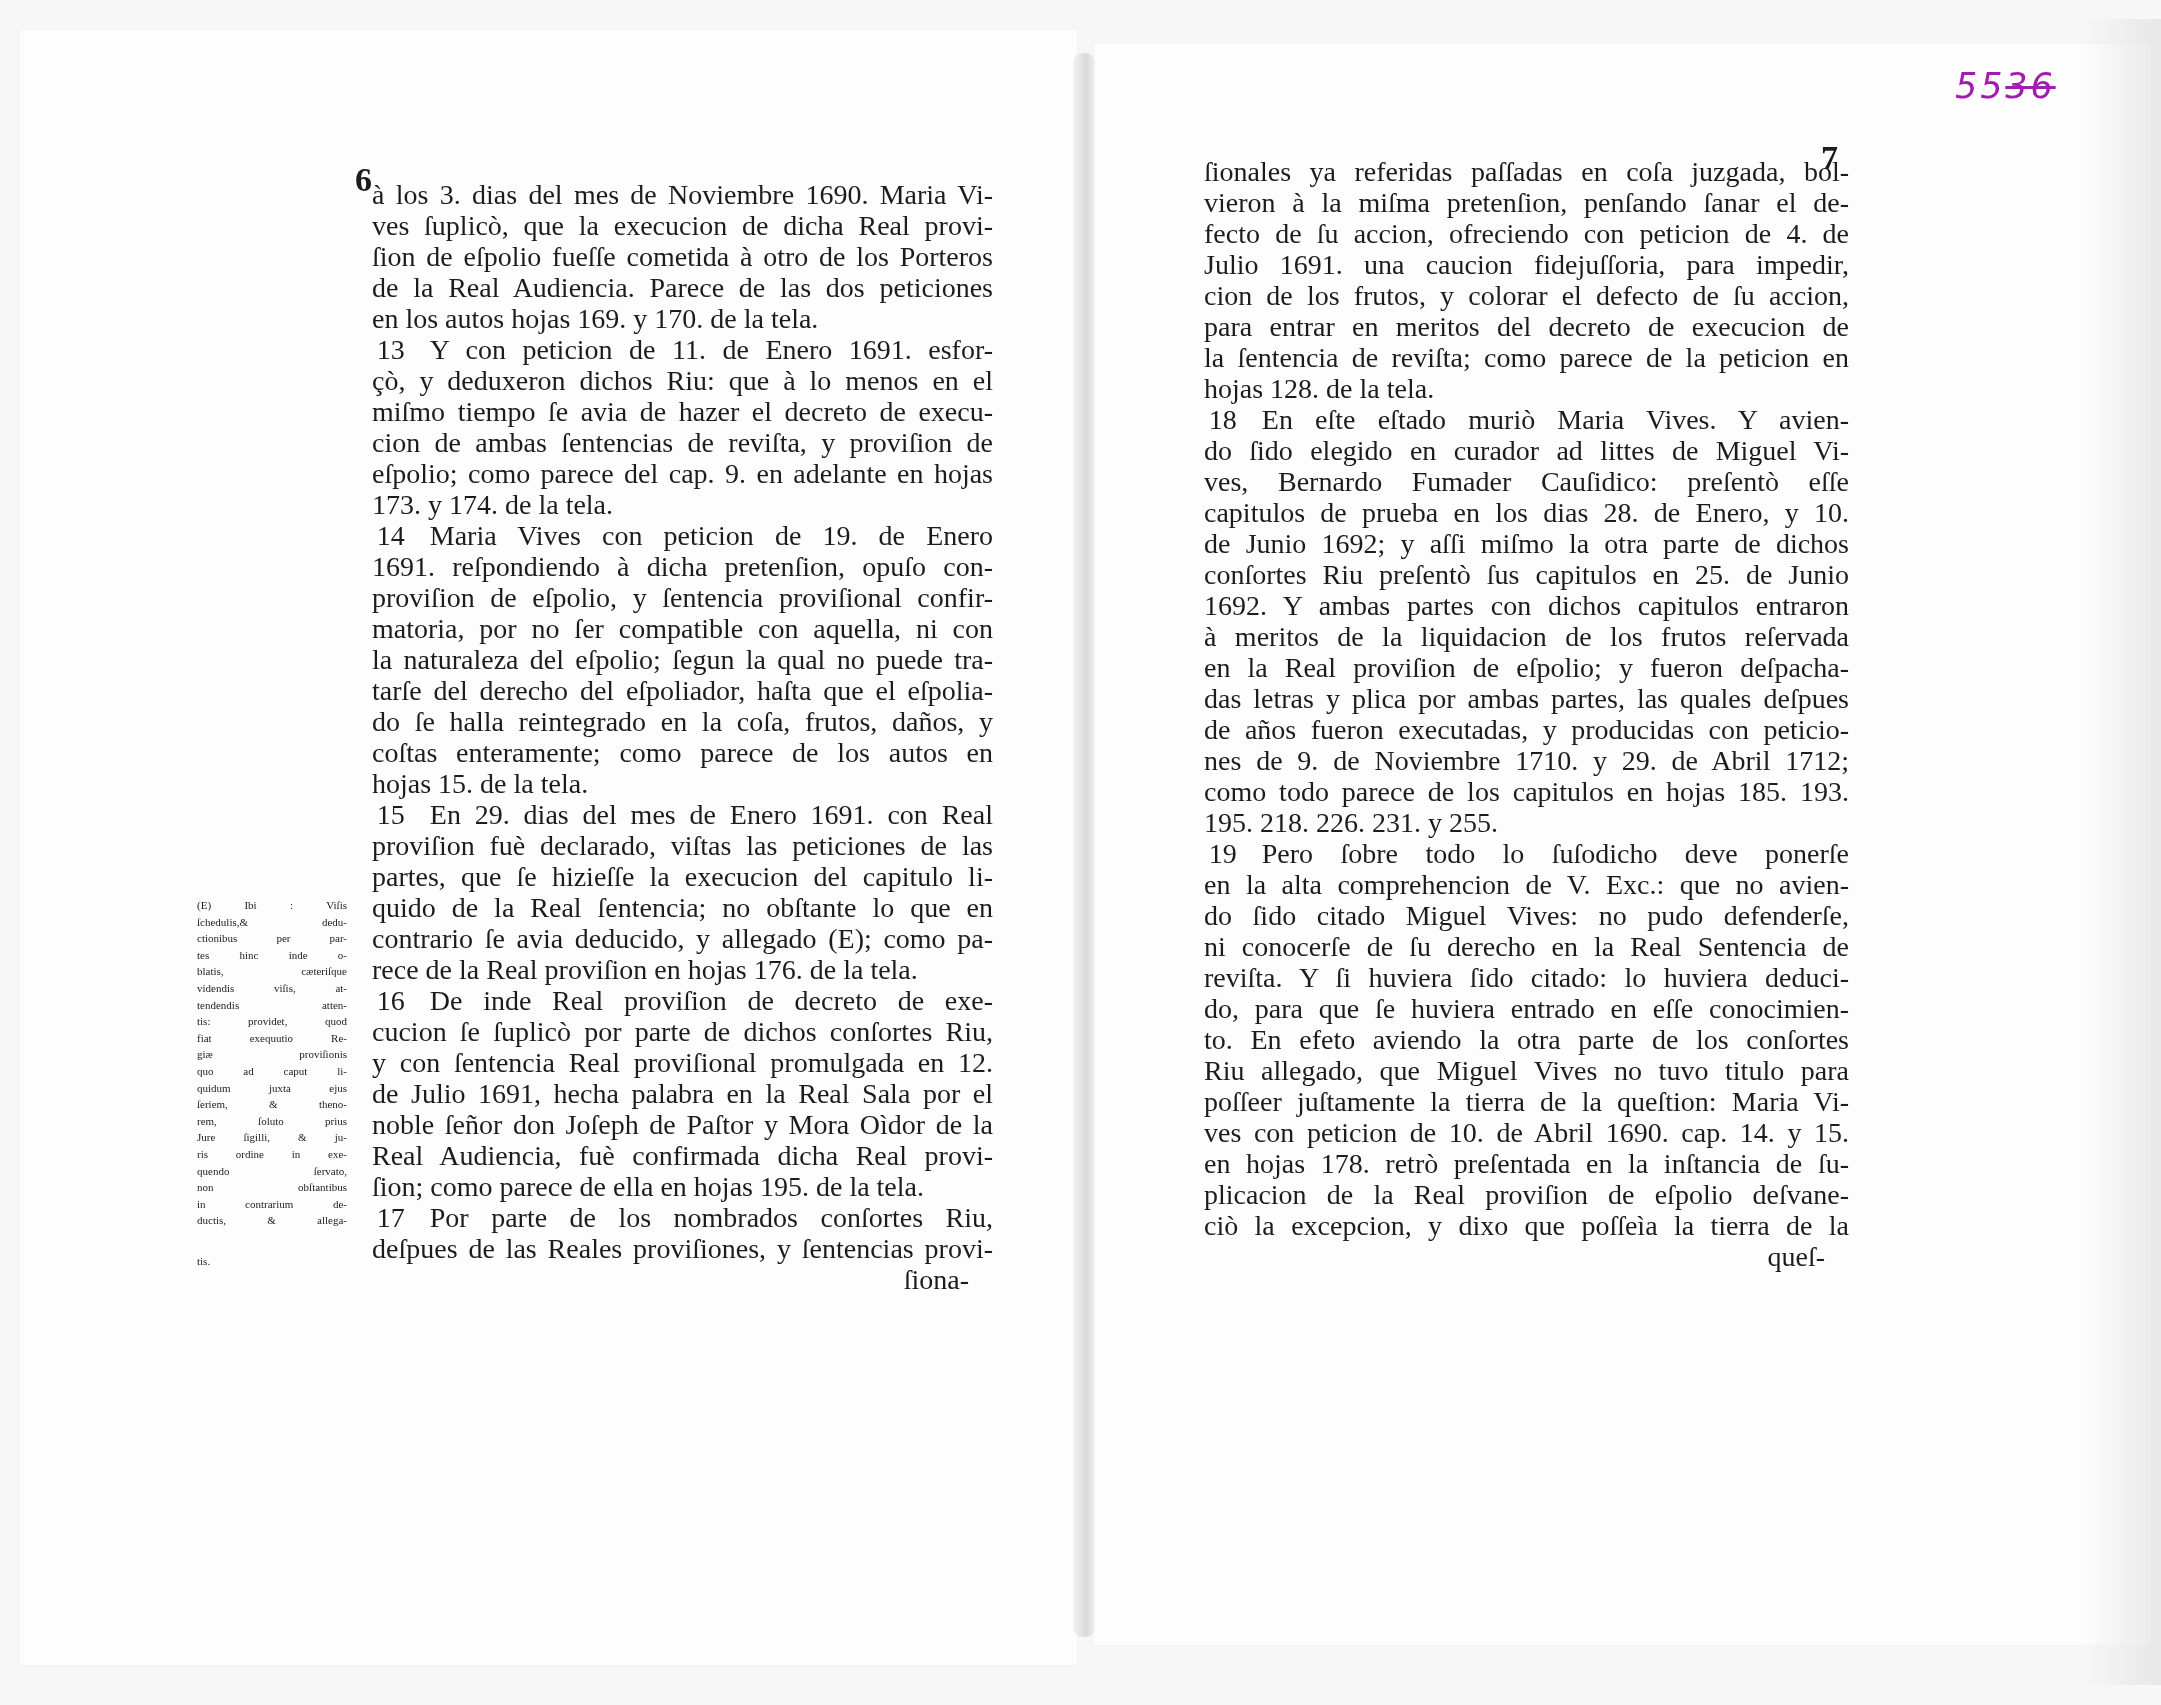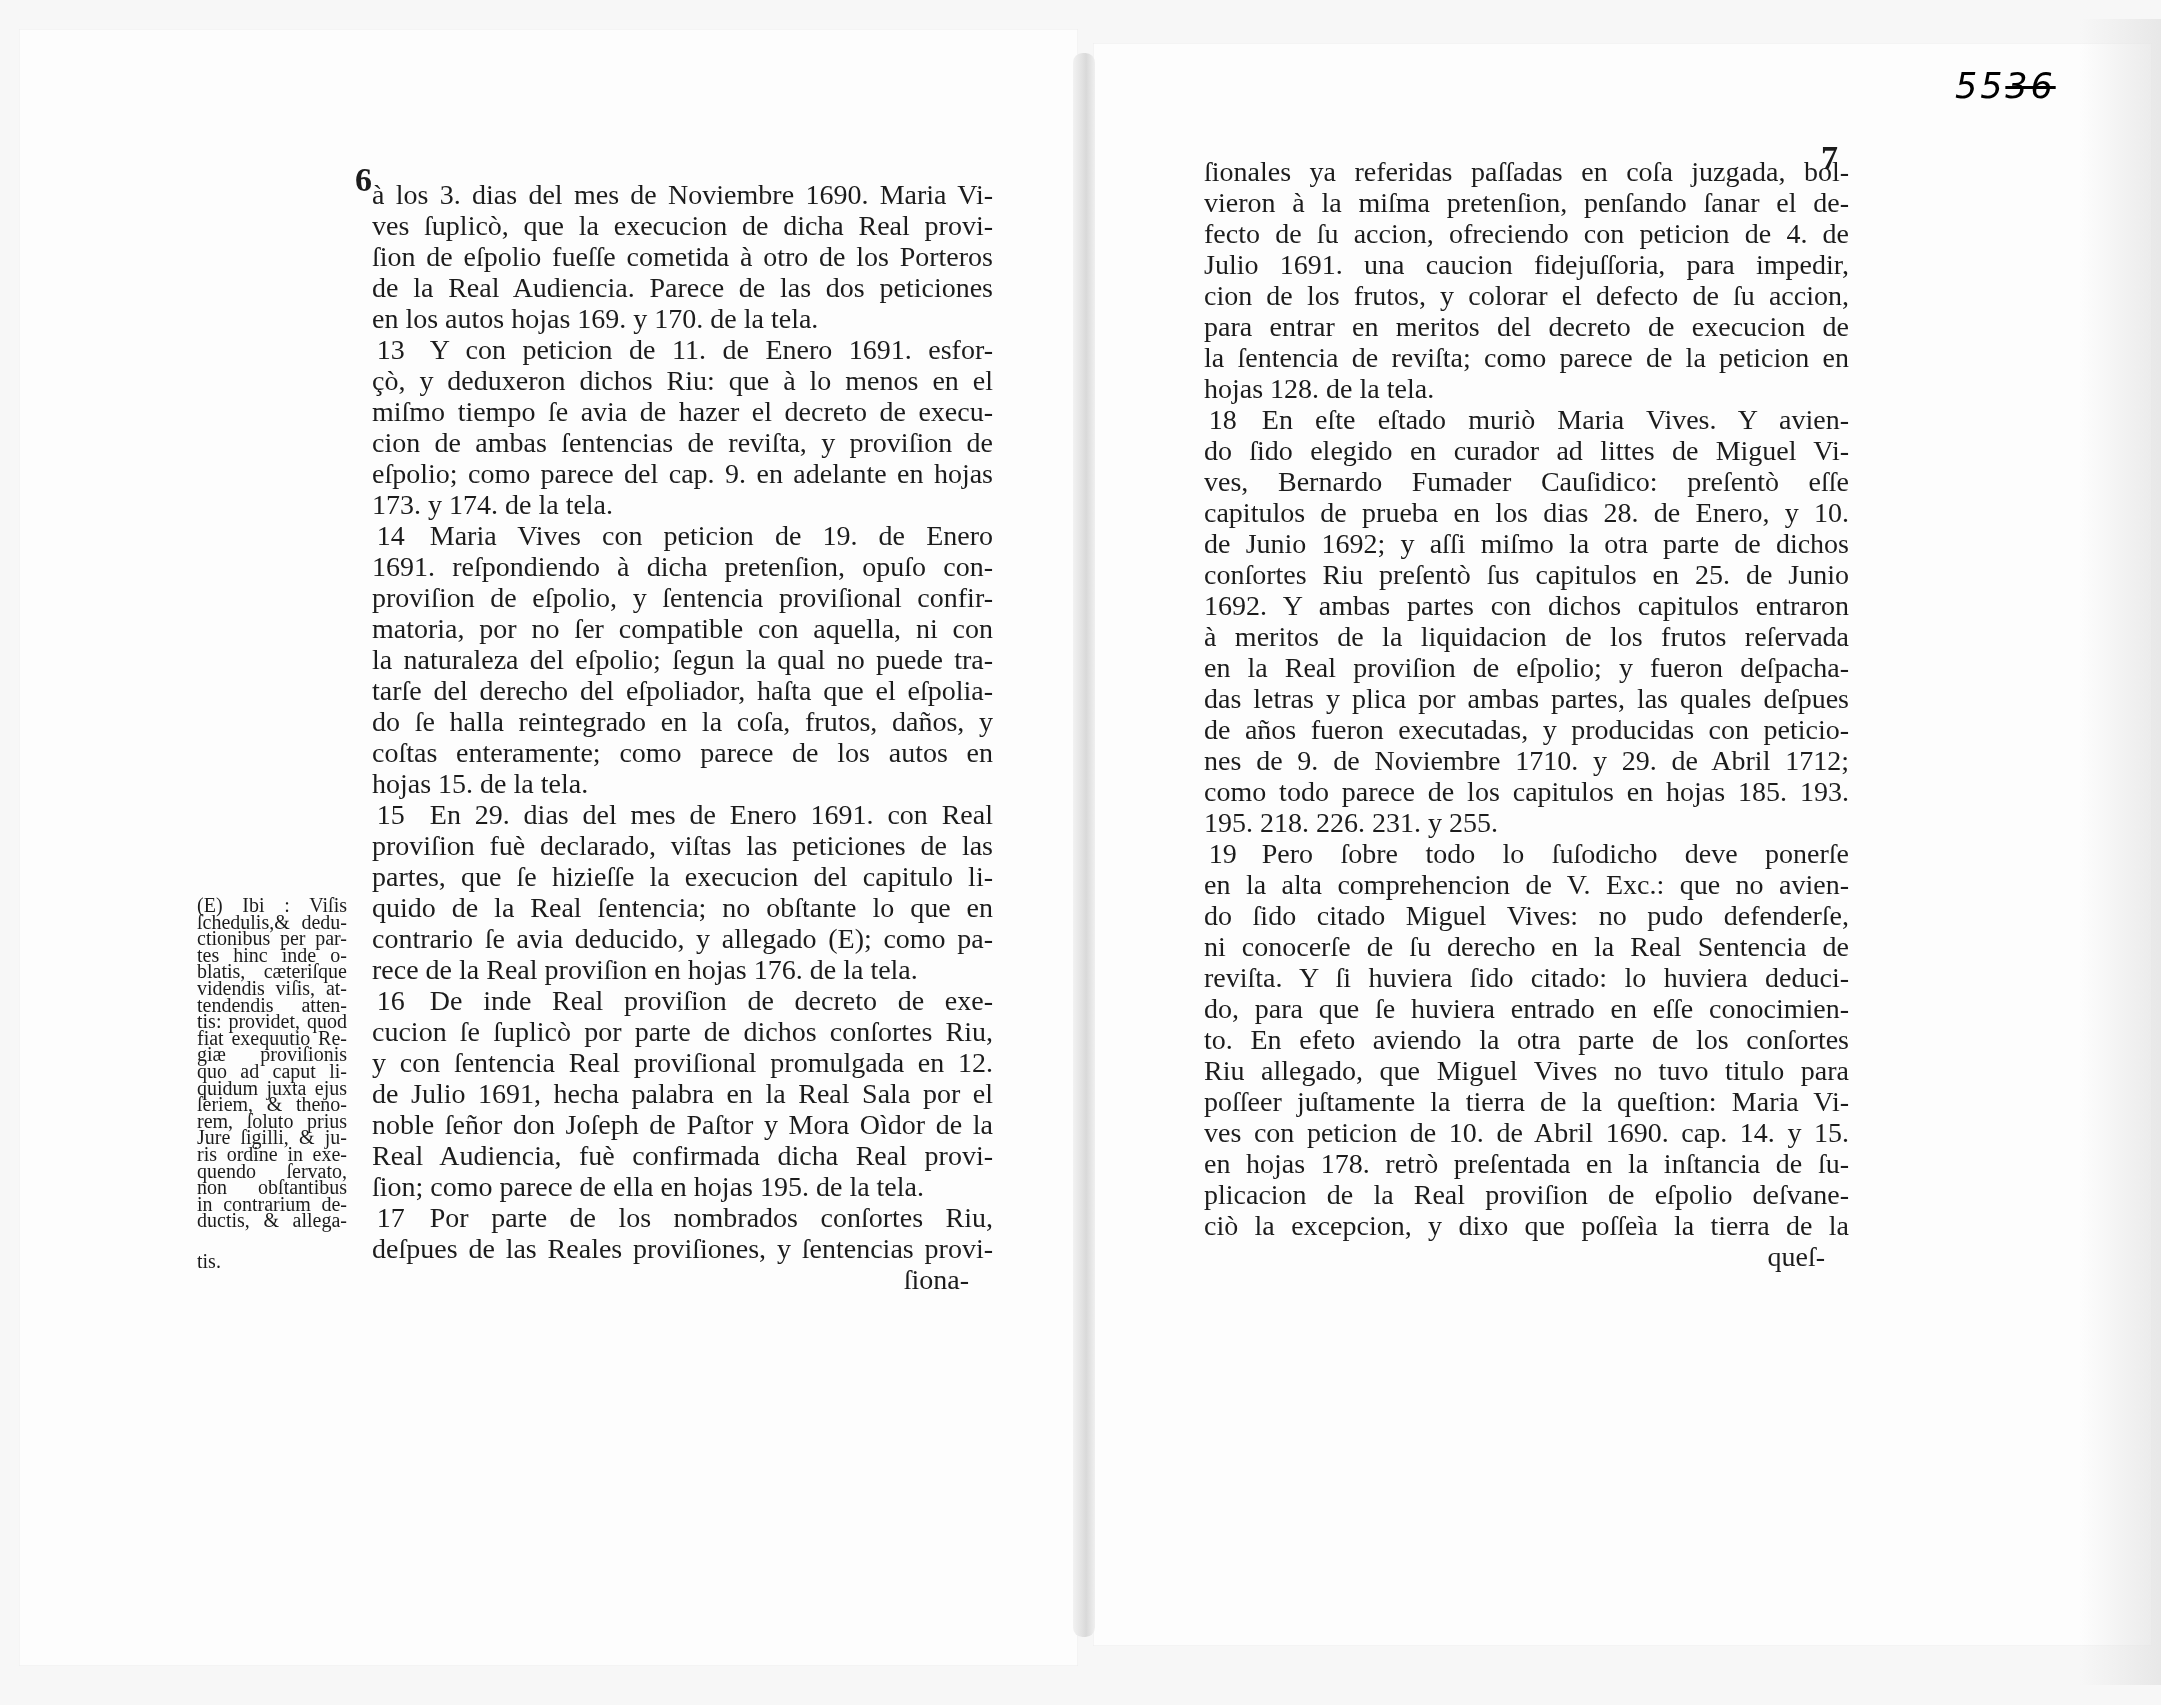--- a/index.html
+++ b/index.html
@@ -27,40 +27,40 @@
   }
   .page-number {
     position: absolute; font-size: 34px; font-weight: bold; line-height: 1;
   }
   .pn-left { left: 355px; top: 163px; }
   .pn-right { left: 1821px; top: 141px; }
 
   .handwritten {
     position: absolute; left: 1955px; top: 66px;
     font-family: "DejaVu Sans", sans-serif; font-style: italic;
-    font-size: 35px; color: #000000; letter-spacing: 2.9px;
+    font-size: 35px; color: #a21caf; letter-spacing: 2.9px;
   }
   .handwritten .struck { text-decoration: line-through; }
 
   .column {
     position: absolute; font-size: 28px; line-height: 31px;
     text-align: justify;
   }
   .col-left { left: 372px; top: 179px; width: 621px; }
   .col-right { left: 1204px; top: 156px; width: 645px; }
   .line {
     display: block; white-space: nowrap; text-align-last: justify; height: 31px;
   }
   .line.last { text-align-last: left; }
   .line.catch { text-align-last: right; padding-right: 24px; }
   .num { display: inline-block; width: 53px; text-align: left; padding-left: 4.8px; }
 
   .marginal {
     position: absolute; left: 197px; top: 897px; width: 150px;
-    font-size: 20px; line-height: 16.6px; text-align: center;
+    font-size: 11px; line-height: 16.6px; text-align: center;
   }
   .marginal .mline { display: block; white-space: nowrap; text-align-last: justify; }
   .marginal .mline.last { text-align-last: left; margin-top: 24px; }
 </style>
 </head>
 <body>
 
 <div class="sheet sheet-left"></div>
 <div class="sheet sheet-right"></div>
 <div class="gutter"></div>

